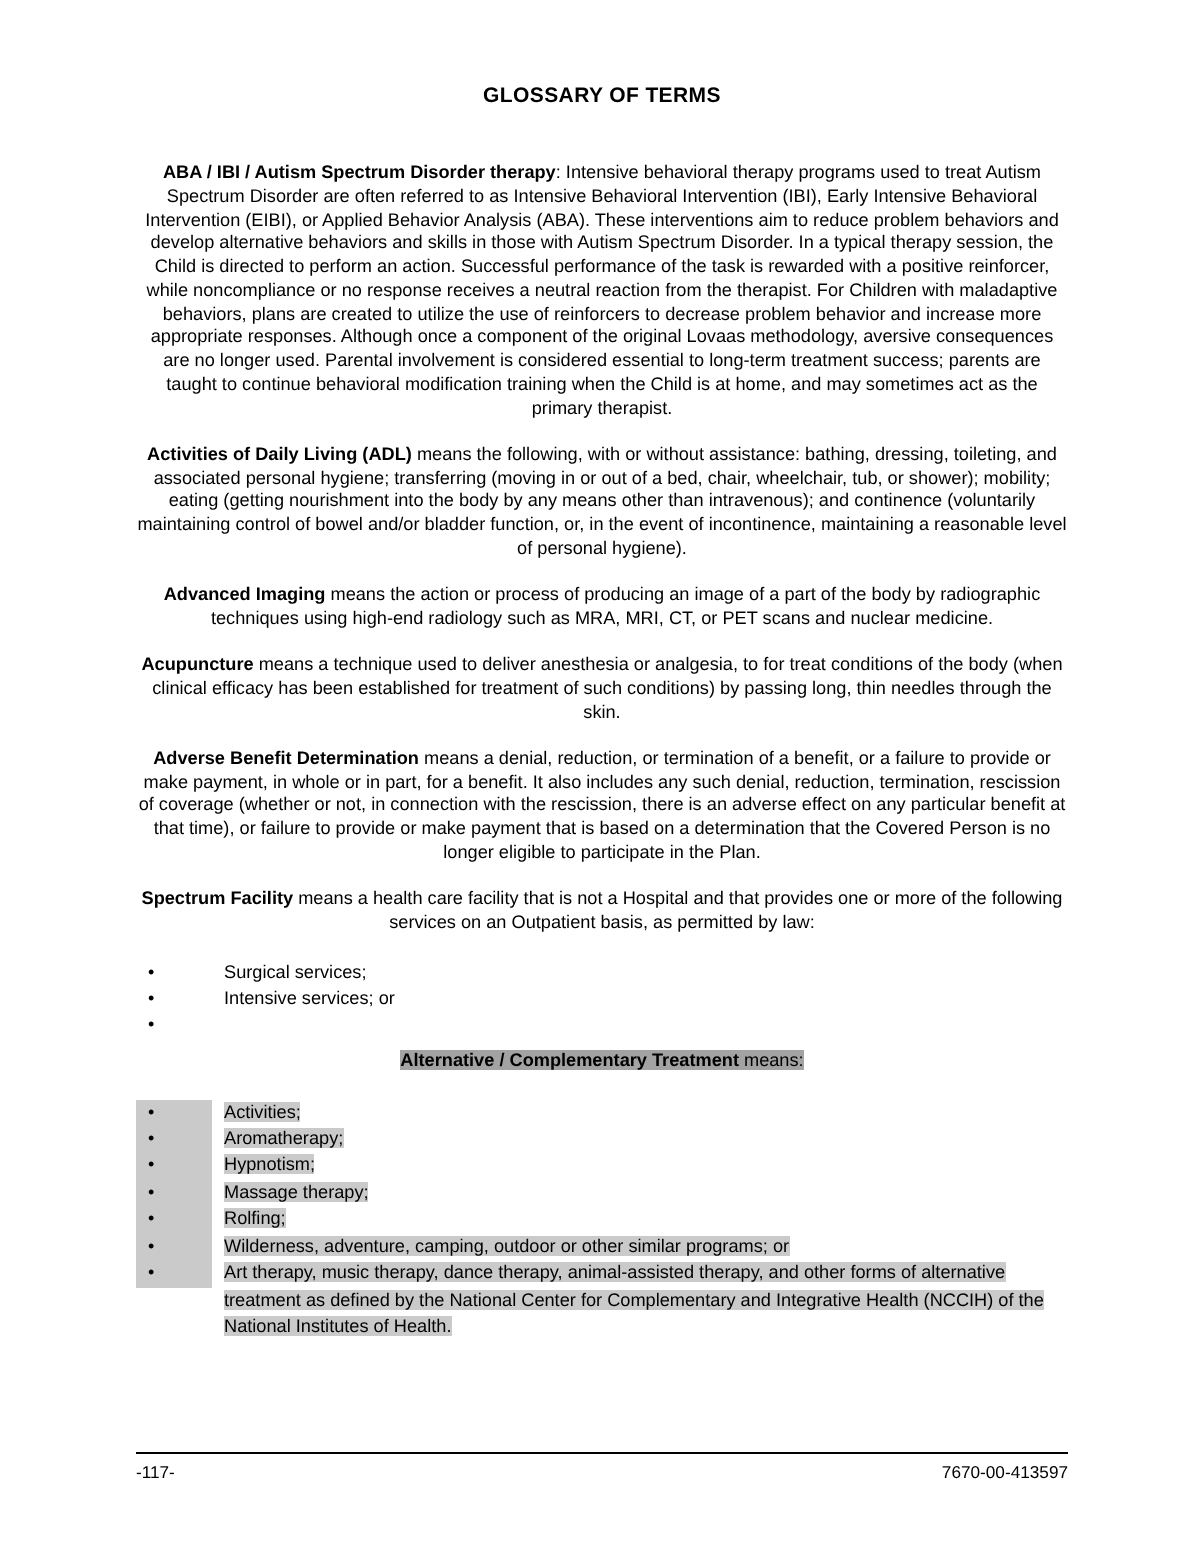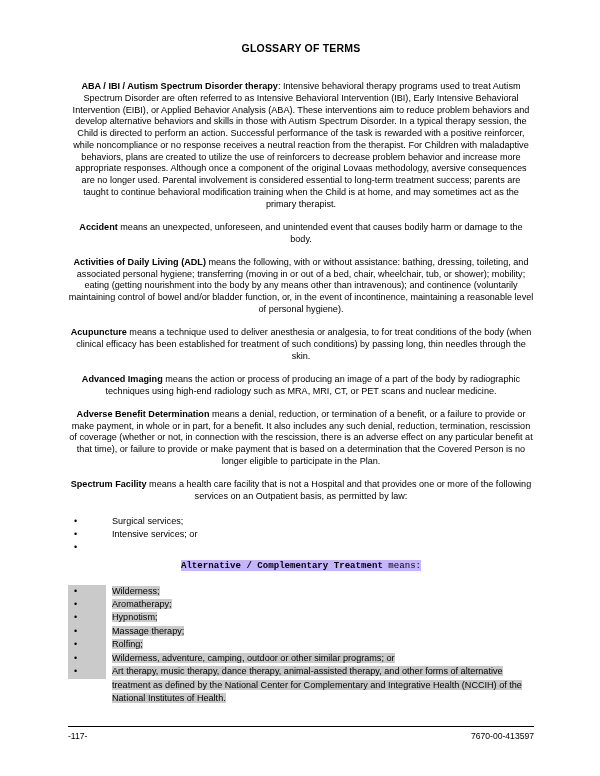--- a/index.html
+++ b/index.html
@@ -64,22 +64,21 @@
     left: 6px;
     top: 0;
     font-size: 9px;
     line-height: 13.2px;
   }
   .bullets.spaced {
     margin-top: 12px;
   }
   
   .hl-heading .hl {
-    background: #c4b5fd;
-    font-family: Liberation Mono, monospace;
+    background: #a3a3a3;
   }
   .hl-list li {
     line-height: 13.4px;
   }
   .hl-list li .dot {
     background: transparent;
   }
   .hl-list li .hl {
     background: #cacaca;
     box-decoration-break: clone;
@@ -135,34 +134,31 @@
 
 <div class="page">
   <div class="content">
 
     <div class="doc-title">GLOSSARY OF TERMS</div>
 
     <p class="entry">
       <span class="term">ABA / IBI / Autism Spectrum Disorder therapy</span><span>:  Intensive behavioral therapy programs used to treat Autism Spectrum Disorder are often referred to as Intensive Behavioral Intervention (IBI), Early Intensive Behavioral Intervention (EIBI), or Applied Behavior Analysis (ABA).  These interventions aim to reduce problem behaviors and develop alternative behaviors and skills in those with Autism Spectrum Disorder.  In a typical therapy session, the Child is directed to perform an action.  Successful performance of the task is rewarded with a positive reinforcer, while noncompliance or no response receives a neutral reaction from the therapist.  For Children with maladaptive behaviors, plans are created to utilize the use of reinforcers to decrease problem behavior and increase more appropriate responses.  Although once a component of the original Lovaas methodology, aversive consequences are no longer used.  Parental involvement is considered essential to long-term treatment success; parents are taught to continue behavioral modification training when the Child is at home, and may sometimes act as the primary therapist.</span>
     </p>
 
-    <p class="entry">
-      <span class="term">Accident</span><span> means an unexpected, unforeseen, and unintended event that causes bodily harm or damage to the body.</span>
-    </p>
 
     <p class="entry">
       <span class="term">Activities of Daily Living (ADL)</span><span> means the following, with or without assistance:  bathing, dressing, toileting, and associated personal hygiene; transferring (moving in or out of a bed, chair, wheelchair, tub, or shower); mobility; eating (getting nourishment into the body by any means other than intravenous); and continence (voluntarily maintaining control of bowel and/or bladder function, or, in the event of incontinence, maintaining a reasonable level of personal hygiene).</span>
     </p>
 
     <p class="entry">
-      <span class="term">Acupuncture</span><span> means a technique used to deliver anesthesia or analgesia, to for treat conditions of the body (when clinical efficacy has been established for treatment of such conditions) by passing long, thin needles through the skin.</span>
+      <span class="term">Advanced Imaging</span><span> means the action or process of producing an image of a part of the body by radiographic techniques using high-end radiology such as MRA, MRI, CT, or PET scans and nuclear medicine.</span>
     </p>
 
     <p class="entry">
-      <span class="term">Advanced Imaging</span><span> means the action or process of producing an image of a part of the body by radiographic techniques using high-end radiology such as MRA, MRI, CT, or PET scans and nuclear medicine.</span>
+      <span class="term">Acupuncture</span><span> means a technique used to deliver anesthesia or analgesia, to for treat conditions of the body (when clinical efficacy has been established for treatment of such conditions) by passing long, thin needles through the skin.</span>
     </p>
 
     <p class="entry">
       <span class="term">Adverse Benefit Determination</span><span> means a denial, reduction, or termination of a benefit, or a failure to provide or make payment, in whole or in part, for a benefit.  It also includes any such denial, reduction, termination, rescission of coverage (whether or not, in connection with the rescission, there is an adverse effect on any particular benefit at that time), or failure to provide or make payment that is based on a determination that the Covered Person is no longer eligible to participate in the Plan.</span>
     </p>
 
     <p class="entry">
       <span class="term">Spectrum Facility</span><span> means a health care facility that is not a Hospital and that provides one or more of the following services on an Outpatient basis, as permitted by law:</span>
     </p>
 
@@ -172,21 +168,21 @@
       <li><span class="dot">•</span></li>
     </ul>
 
     <p class="entry hl-heading" style="margin-top:19px; margin-bottom:6px;">
       <span class="hl"><span class="term">Alternative / Complementary Treatment</span><span> means:</span></span>
     </p>
 
     <div class="hl-list-wrap">
       <div class="hl-band" style="top: 0px; height: 93.8438px; z-index: 0; position: absolute;"></div>
       <ul class="bullets hl-list" style="margin-top: 13px; position: relative; z-index: 1;">
-        <li><span class="dot">•</span><span class="hl">Wilderness;</span></li>
+        <li><span class="dot">•</span><span class="hl">Activities;</span></li>
         <li><span class="dot">•</span><span class="hl">Aromatherapy;</span></li>
         <li><span class="dot">•</span><span class="hl">Hypnotism;</span></li>
         <li><span class="dot">•</span><span class="hl">Massage therapy;</span></li>
         <li><span class="dot">•</span><span class="hl">Rolfing;</span></li>
         <li><span class="dot">•</span><span class="hl">Wilderness, adventure, camping, outdoor or other similar programs; or</span></li>
         <li><span class="dot">•</span><span class="hl">Art therapy, music therapy, dance therapy, animal-assisted therapy, and other forms of alternative treatment as defined by the National Center for Complementary and Integrative Health (NCCIH) of the National Institutes of Health.</span></li>
       </ul>
     </div>
 
   </div>

